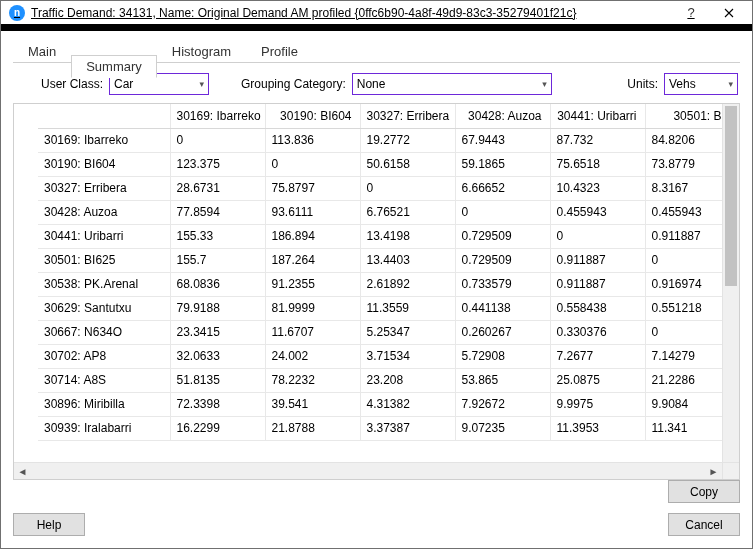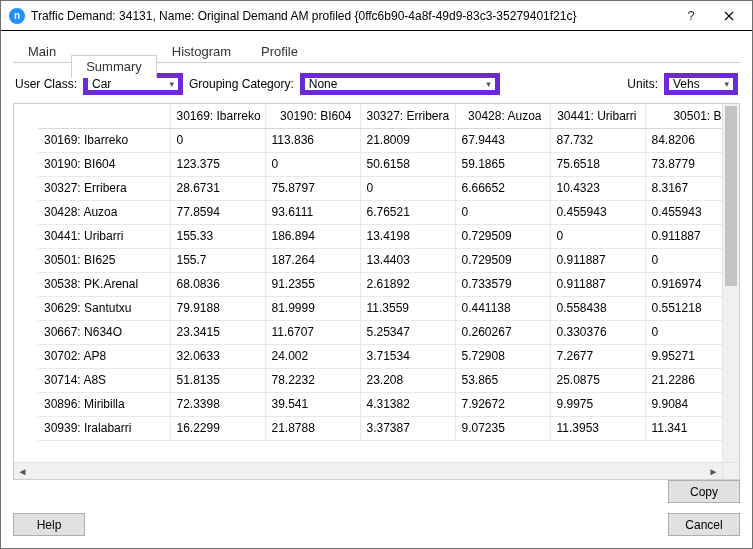--- a/index.html
+++ b/index.html
@@ -1,31 +1,31 @@
 <!DOCTYPE html>
 <html><head>
 <meta charset="utf-8">
 <style>
   * { box-sizing: border-box; }
   html, body { margin:0; padding:0; font-family: "Segoe UI", Tahoma, sans-serif; font-size:12px; color:#000; background:#fff; }
   .window { width:753px; height:549px; border:1px solid #707070; background:#fff; display:flex; flex-direction:column; }
-  .titlebar { height:30px; display:flex; align-items:center; padding:0 0 0 8px; border-bottom:1px solid #000000; }
+  .titlebar { height:30px; display:flex; align-items:center; padding:0 0 0 8px; border-bottom:7px solid #000000;text-decoration:underline; }
   .title-icon { width:16px; height:16px; border-radius:50%; background:#1e90ff; margin-right:6px; display:flex; align-items:center; justify-content:center; }
   .title-icon::after { content:"n"; color:#fff; font-size:10px; font-weight:bold; line-height:1; }
   .title-text { flex:1; font-size:12px; white-space:nowrap; overflow:hidden; text-overflow:ellipsis; }
   .title-buttons { display:flex; height:100%; }
   .title-btn { width:46px; display:flex; align-items:center; justify-content:center; font-size:13px; color:#333; }
   .title-btn.help-btn { width:30px; }
   .client { flex:1; padding:10px 12px 12px 12px; display:flex; flex-direction:column; overflow:hidden; }
   .tabstrip { display:flex; gap:0; border-bottom:1px solid #cfcfcf; font-size:13px; height:22px; align-items:flex-end; }
   .tab { padding:3px 14px 3px 14px; border:1px solid transparent; border-bottom:none; cursor:default; color:#333; }
   .tab.active { border:1px solid #cfcfcf; border-bottom:1px solid #fff; background:#fff; position:relative; top:16px; }
   .filters { display:flex; align-items:center; gap:6px; padding:10px 2px 8px 2px; }
-  .filters label { white-space:nowrap; }
-  .select { height:22px; border:5px solid #6d28d9; background:#fff; padding:0 4px; display:flex; align-items:center; justify-content:space-between; }
+  .filters label { white-space:nowrap;margin-left:26px; }
+  .select { height:22px; border:1px solid #6d28d9; background:#fff; padding:0 4px; display:flex; align-items:center; justify-content:space-between; }
   .select .caret { font-size:9px; color:#555; margin-left:6px; }
   .spacer { flex:1; }
   .grid-wrap { flex:1; border:1px solid #cfcfcf; position:relative; overflow:hidden; display:flex; flex-direction:column; background:#fff; }
   .grid-scroll-v { position:absolute; right:0; top:0; bottom:17px; width:17px; background:#f0f0f0; border-left:1px solid #e3e3e3; }
   .grid-scroll-v .thumb { position:absolute; left:2px; right:2px; top:2px; height:180px; background:#c2c2c2; }
   .grid-scroll-h { position:absolute; left:0; right:17px; bottom:0; height:17px; background:#f0f0f0; border-top:1px solid #e3e3e3; display:flex; justify-content:space-between; align-items:center; }
   .grid-scroll-h .arrow { width:17px; text-align:center; color:#555; font-size:10px; }
   .grid-corner { position:absolute; right:0; bottom:0; width:17px; height:17px; background:#f0f0f0; border-left:1px solid #e3e3e3; border-top:1px solid #e3e3e3; }
   .grid-inner { position:absolute; left:0; top:0; right:17px; bottom:17px; overflow:hidden;margin-left:24px; }
   table { border-collapse:collapse; width:100%; table-layout:fixed; }
@@ -108,21 +108,21 @@
               <th>30428: Auzoa</th>
               <th>30441: Uribarri</th>
               <th>30501: BI6</th>
             </tr>
           </thead>
           <tbody id="tbody">
               <tr>
                 <td>30169: Ibarreko</td>
                 <td>0</td>
                 <td>113.836</td>
-                <td>21.8009</td>
+                <td>19.2772</td>
                 <td>67.9443</td>
                 <td>87.732</td>
                 <td>84.8206</td>
               </tr>
               <tr>
                 <td>30190: BI604</td>
                 <td>123.375</td>
                 <td>0</td>
                 <td>50.6158</td>
                 <td>59.1865</td>
@@ -192,21 +192,21 @@
                 <td>0.330376</td>
                 <td>0</td>
               </tr>
               <tr>
                 <td>30702: AP8</td>
                 <td>32.0633</td>
                 <td>24.002</td>
                 <td>3.71534</td>
                 <td>5.72908</td>
                 <td>7.2677</td>
-                <td>9.95271</td>
+                <td>7.14279</td>
               </tr>
               <tr>
                 <td>30714: A8S</td>
                 <td>51.8135</td>
                 <td>78.2232</td>
                 <td>23.208</td>
                 <td>53.865</td>
                 <td>25.0875</td>
                 <td>21.2286</td>
               </tr>

